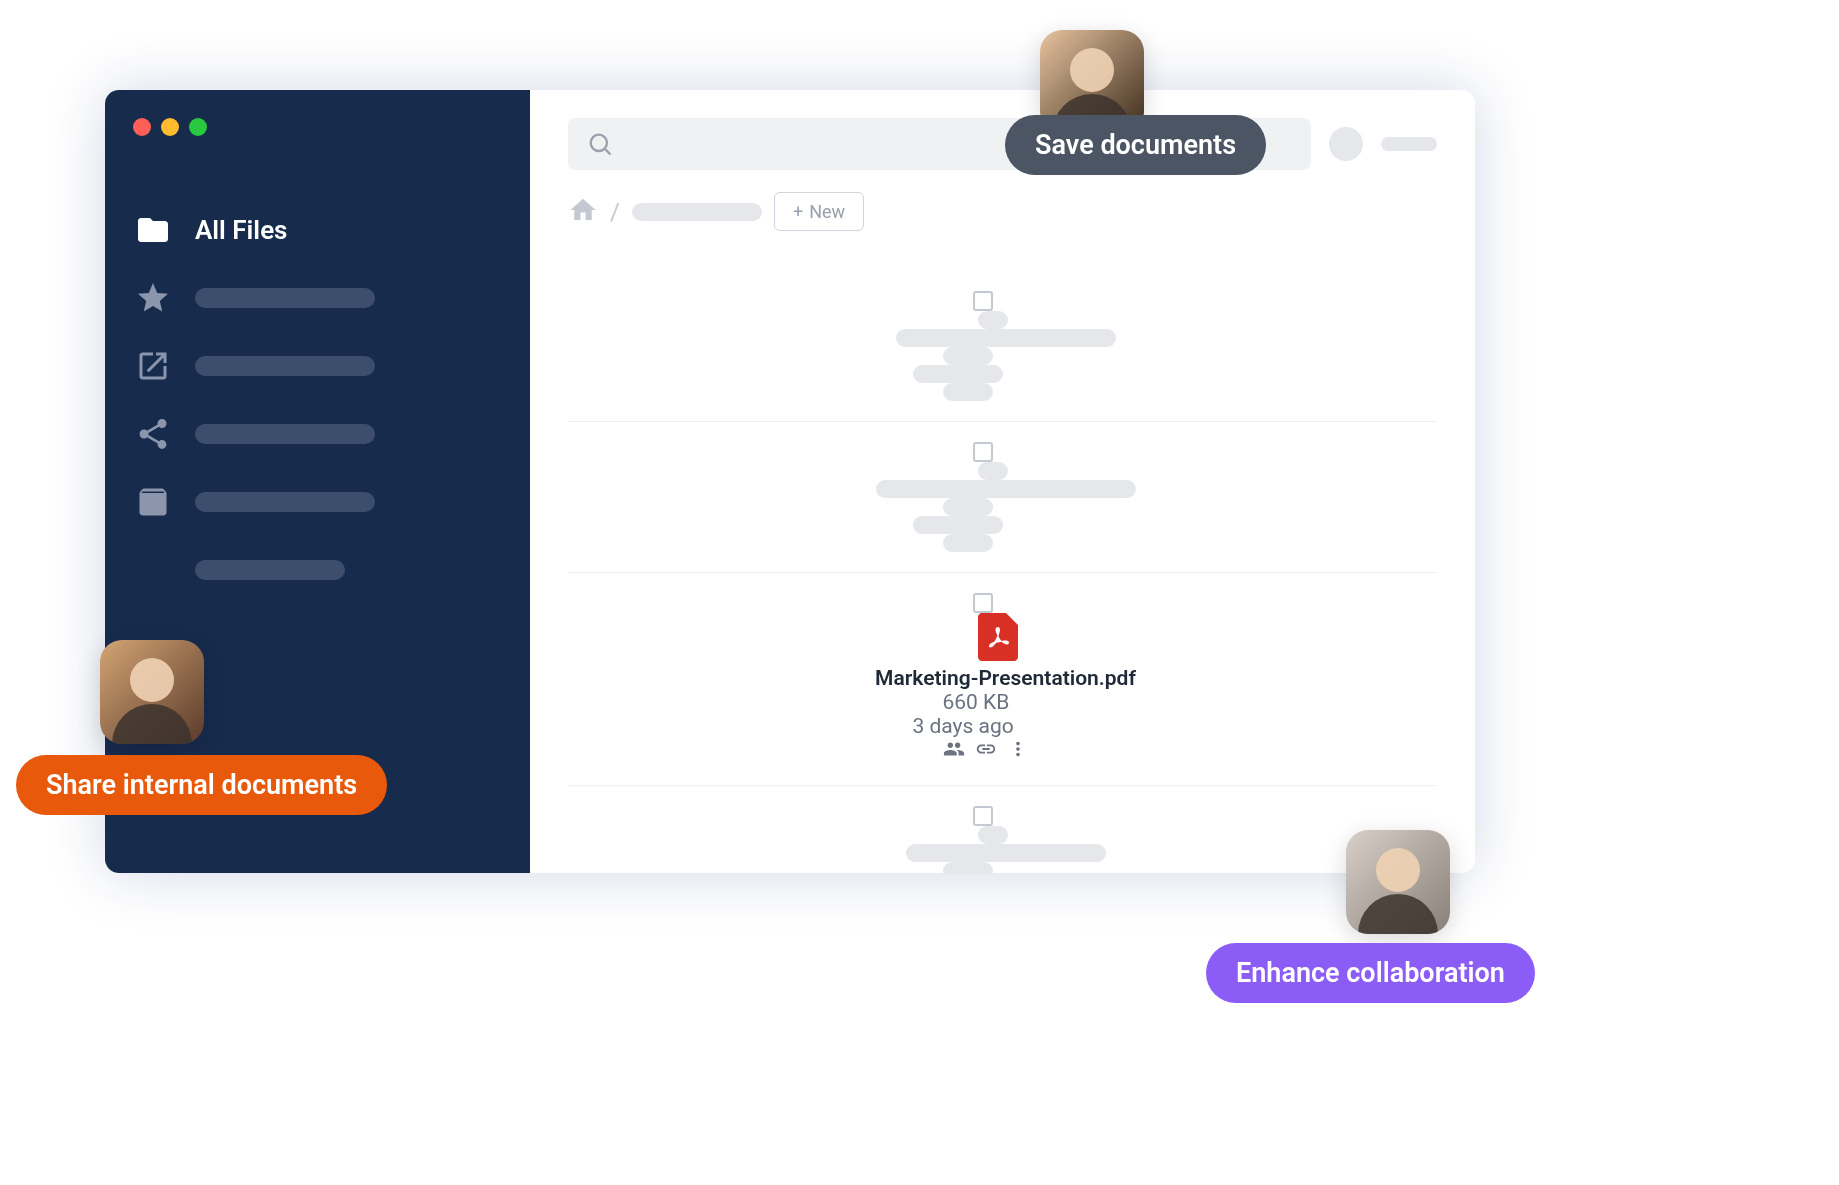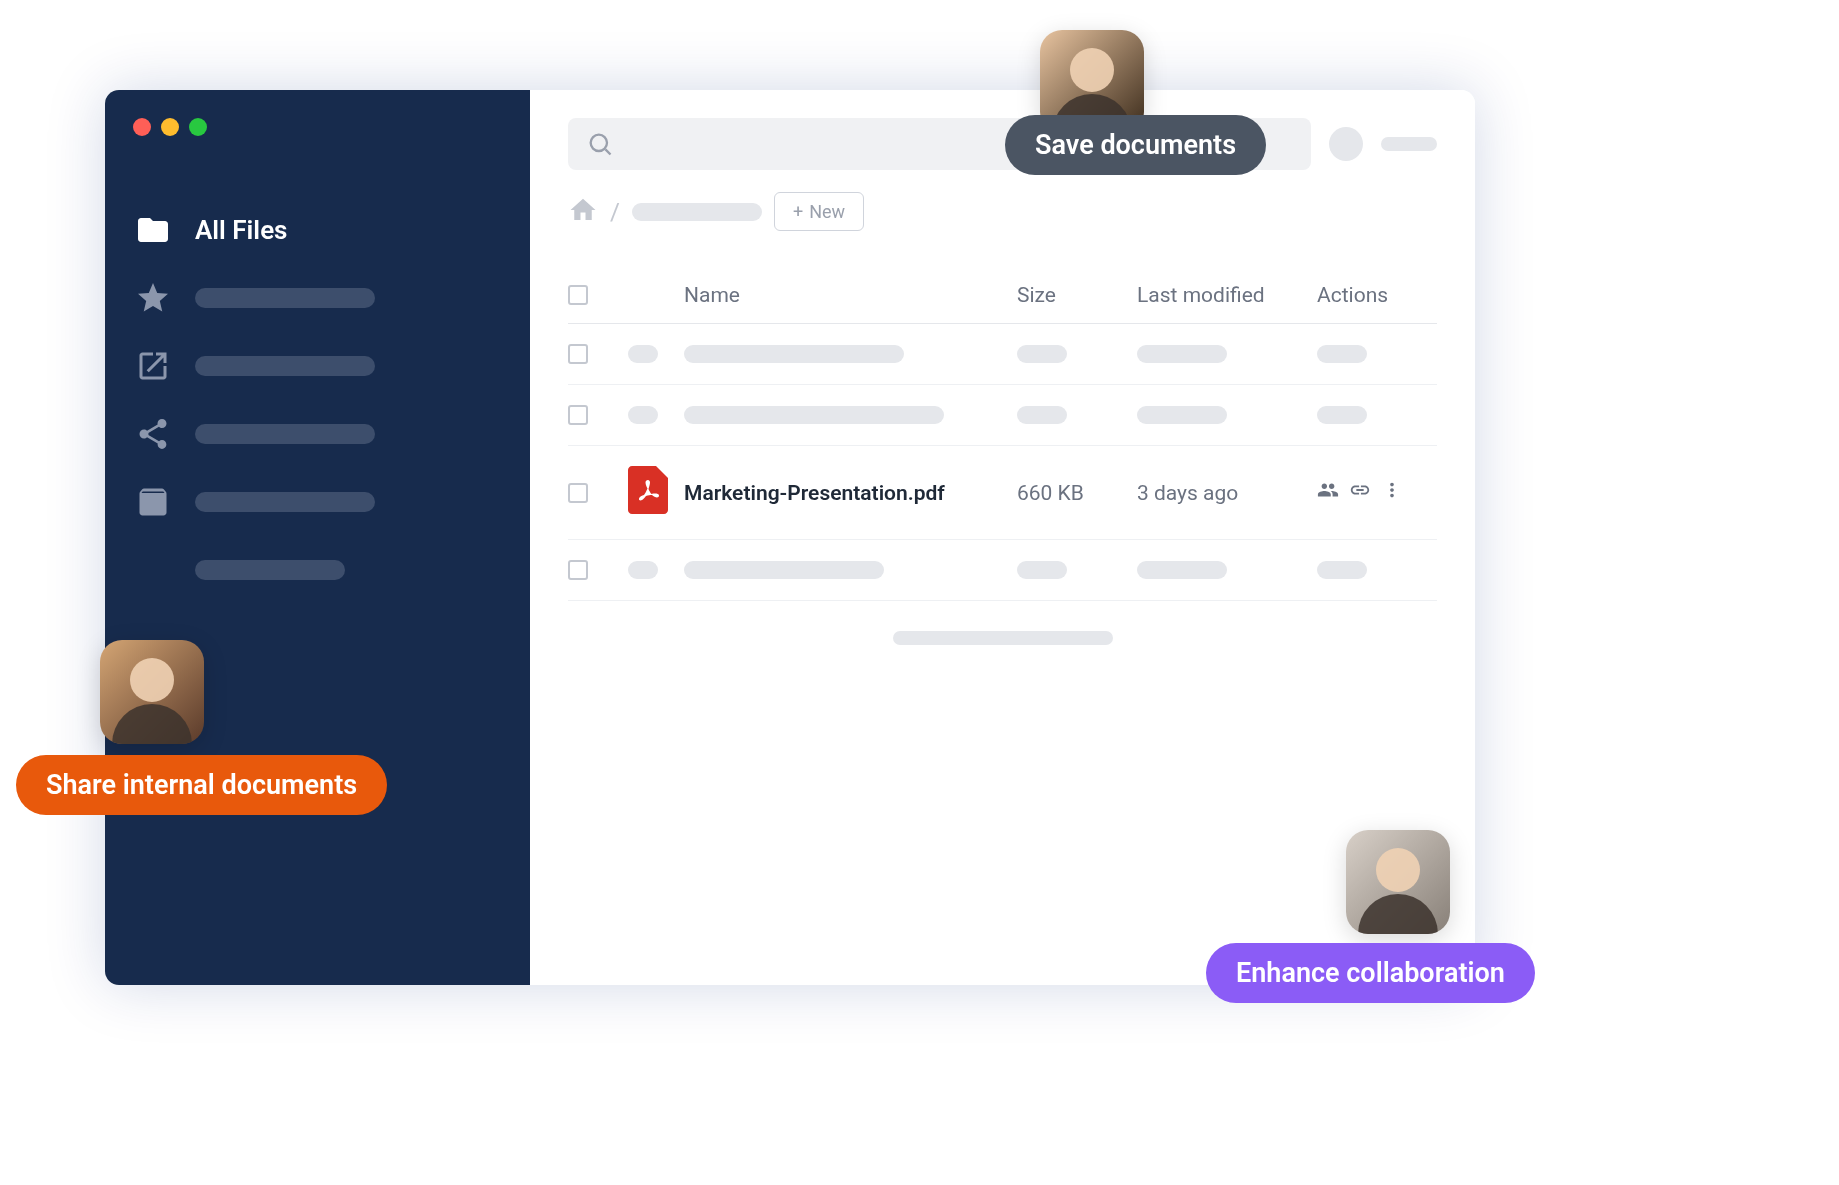--- a/index.html
+++ b/index.html
@@ -8,21 +8,21 @@
       background: #fff;
       width: 1839px;
       height: 1185px;
       position: relative;
     }
     .window {
       position: absolute;
       left: 105px;
       top: 90px;
       width: 1370px;
-      height: 895px;
+      height: 783px;
       background: #fff;
       border-radius: 14px;
       overflow: hidden;
       display: flex;
       box-shadow: 0 0 60px rgba(0,40,120,0.18);
     }
     .sidebar {
       width: 425px;
       background: #172b4d;
       padding: 28px 0 0 0;
@@ -122,20 +122,21 @@
       border: 2px solid #c4c8d0;
       border-radius: 3px;
     }
     .trow {
       display: flex;
       align-items: center;
       padding: 20px 0;
       border-bottom: 1px solid #eef0f3;
       font-size: 21px;
       color: #1f2937;
+      flex-direction: column;
     }
     .skel { height: 18px; background: #e5e7eb; border-radius: 9px; }
     .pdf-icon svg { width: 40px; height: 48px; }
     .fname { font-weight: 600; color: #1f2937; }
     .fsize { color: #6b7280; }
     .fmod { color: #6b7280; }
     .actions { display: flex; gap: 10px; align-items: center; color: #6b7280; }
     .actions svg { width: 22px; height: 22px; fill: #6b7280; }
     .bottom-skel { width: 220px; height: 14px; background: #e5e7eb; border-radius: 7px; margin: 30px auto 0 auto; }
 
@@ -256,30 +257,20 @@
       </span>
       <span class="bc-slash">/</span>
       <span class="bc-skel"></span>
       <span class="new-btn">
         <span>+</span>
         <span>New</span>
       </span>
     </div>
 
     <div class="table">
-      <div class="thead">
-        <div class="col-check">
-            <div class="checkbox"></div>
-          </div>
-        <div class="col-icon"></div>
-        <div class="col-name">Name</div>
-        <div class="col-size">Size</div>
-        <div class="col-mod">Last modified</div>
-        <div class="col-act">Actions</div>
-      </div>
 
       <div class="trow">
         <div class="col-check">
             <div class="checkbox"></div>
           </div>
         <div class="col-icon">
             <div class="skel" style="width:30px"></div>
           </div>
         <div class="col-name">
             <div class="skel" style="width:220px"></div>

